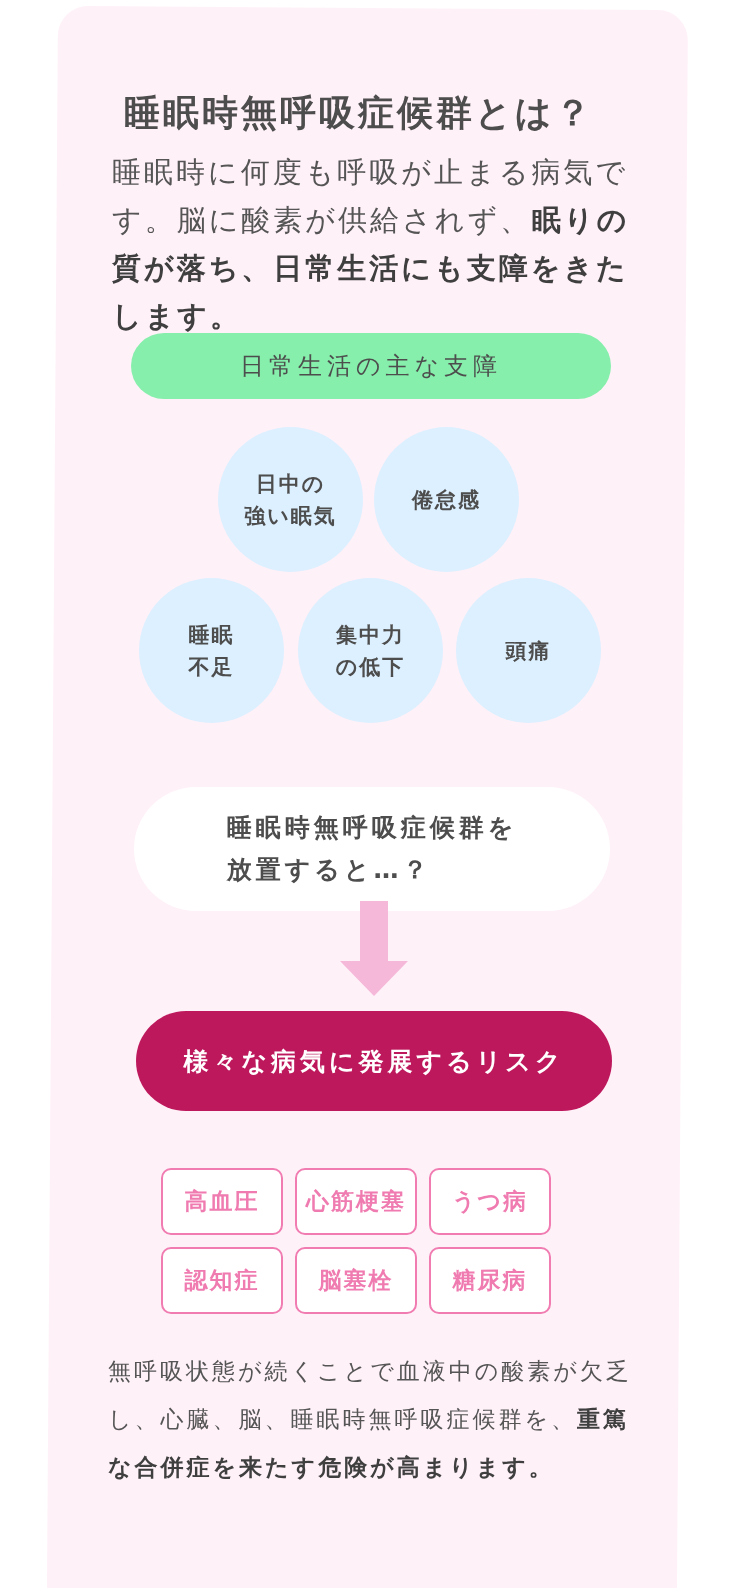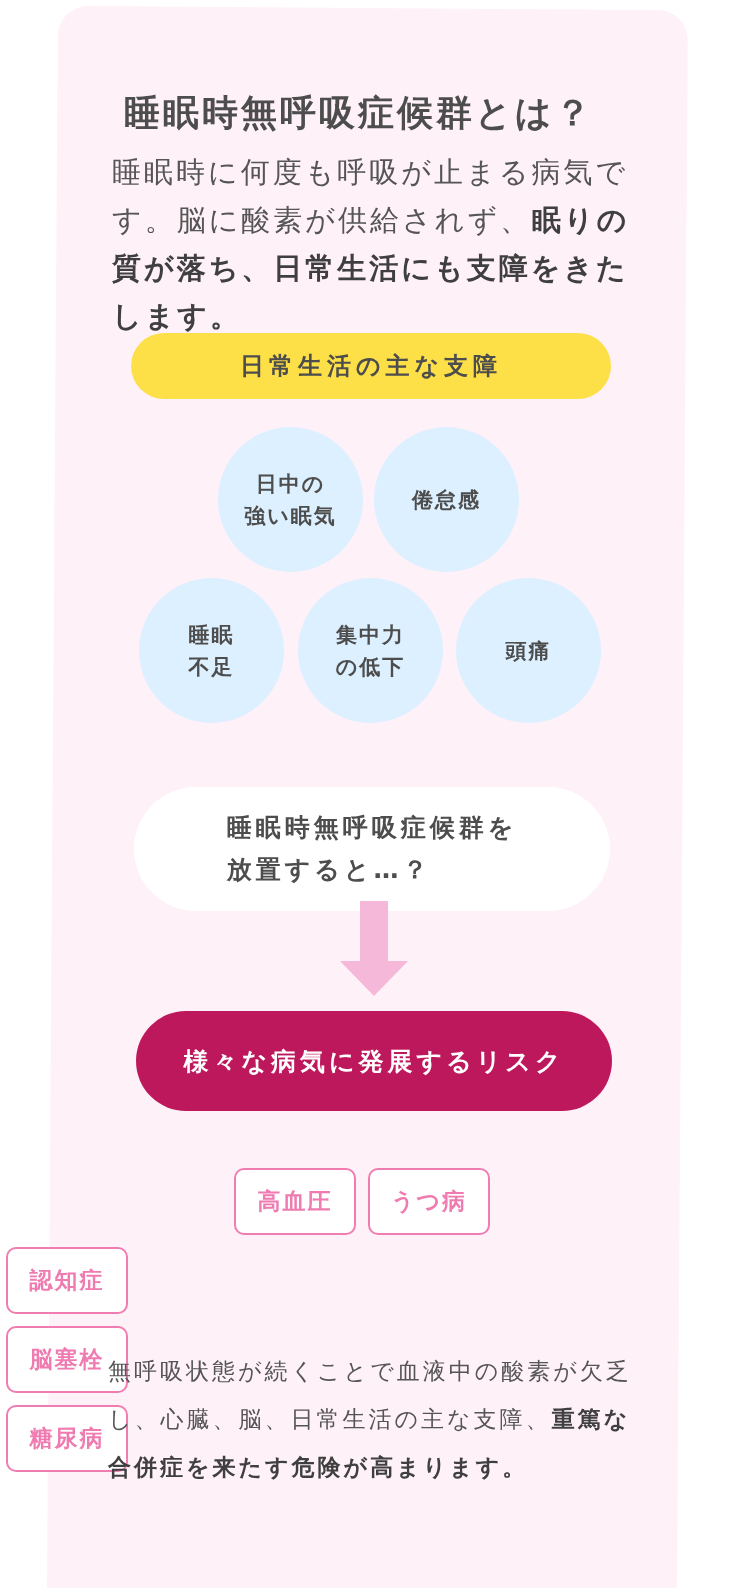--- a/index.html
+++ b/index.html
@@ -18,42 +18,42 @@
     font-size: 36px; font-weight: bold; letter-spacing: 3px; color: #4d4d4d;
     line-height: 50px; white-space: nowrap;
   }
   .lead {
     position: absolute; left: 112px; top: 148px; width: 540px; margin: 0;
     font-size: 29px; line-height: 48px; letter-spacing: 3px; color: #555;
   }
   .lead b, .outro b { color: #3f3f3f; }
   .pill-heading {
     position: absolute; left: 131px; top: 333px; width: 480px; height: 66px;
-    background: #fde047; border-radius: 33px; display: flex; align-items: center; justify-content: center;
-    font-size: 24px; font-weight: bold; letter-spacing: 5px; color: #4d4d4d;
+    background: #86efac; border-radius: 33px; display: flex; align-items: center; justify-content: center;
+    font-size: 24px; font-weight: normal; letter-spacing: 5px; color: #4d4d4d;
   }
   .bubble {
     position: absolute; width: 145px; height: 145px; border-radius: 50%;
     background: #ddf0ff; display: flex; align-items: center; justify-content: center;
     text-align: center; font-size: 21px; font-weight: bold; letter-spacing: 2px;
     line-height: 32px; color: #4d4d4d; white-space: pre-line;
   }
   .question {
     position: absolute; left: 134px; top: 787px; width: 476px; height: 124px;
     background: #fff; border-radius: 62px; display: flex; align-items: center; justify-content: center;
     text-align: left; font-size: 25px; font-weight: bold; letter-spacing: 4px; line-height: 42px;
     color: #4d4d4d; white-space: pre-line;
   }
   .arrow { position: absolute; left: 340px; top: 901px; }
   .risk {
     position: absolute; left: 136px; top: 1011px; width: 476px; height: 100px;
     background: #be185d; border-radius: 50px; display: flex; align-items: center; justify-content: center;
     font-size: 25px; font-weight: bold; letter-spacing: 4px; color: #ffffff;
   }
-  .tags-row { position: absolute; left: 6px; width: 712px; display: flex; justify-content: center; gap: 12px; }
+  .tags-row { position: absolute; left: 0; width: 712px; display: flex; justify-content: center; gap: 12px; }
   .tag {
     box-sizing: border-box; height: 67px; border: 2px solid #f07cb1; border-radius: 10px; background: #fff;
     display: flex; align-items: center; justify-content: center;
     font-size: 23px; font-weight: bold; letter-spacing: 2px; color: #ef7bb0;
   }
   .outro {
     position: absolute; left: 108px; top: 1347px; width: 545px; margin: 0;
     font-size: 23px; line-height: 48px; letter-spacing: 3px; color: #555;
   }
 </style>
@@ -82,21 +82,22 @@
 
 <svg class="arrow" width="68" height="96" viewBox="0 0 68 96">
   <rect x="20" y="0" width="28" height="62" fill="#f5b8d8"></rect>
   <polygon points="0,60 68,60 34,95" fill="#f5b8d8"></polygon>
 </svg>
 
 <div class="risk">様々な病気に発展するリスク</div>
 
 <div class="tags-row" style="top:1168px;">
   <div class="tag" style="width:122px;">高血圧</div>
+  <div class="tag" style="width:122px;">心筋梗塞</div>
   <div class="tag" style="width:122px;">うつ病</div>
 </div>
-<div class="tags-row" style="top:1247px;flex-direction:column;">
+<div class="tags-row" style="top:1247px;">
   <div class="tag" style="width:122px;">認知症</div>
   <div class="tag" style="width:122px;">脳塞栓</div>
   <div class="tag" style="width:122px;font-family:Liberation Serif, serif;">糖尿病</div>
 </div>
 
-<p class="outro"><span>無呼吸状態が続くことで血液中の酸素が欠乏し、心臓、脳、日常生活の主な支障、</span><b>重篤な合併症を来たす危険が高まります。</b></p>
+<p class="outro"><span>無呼吸状態が続くことで血液中の酸素が欠乏し、心臓、脳、睡眠時無呼吸症候群を、</span><b>重篤な合併症を来たす危険が高まります。</b></p>
 
 </body></html>

